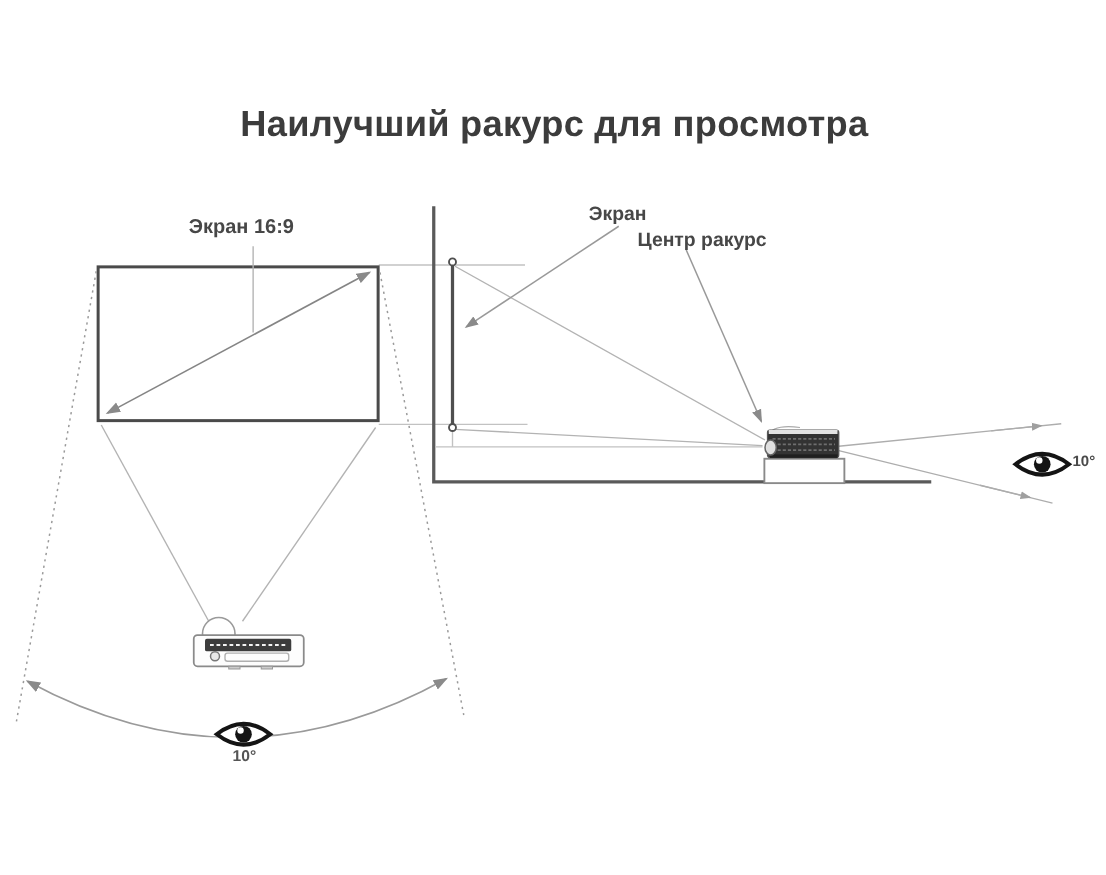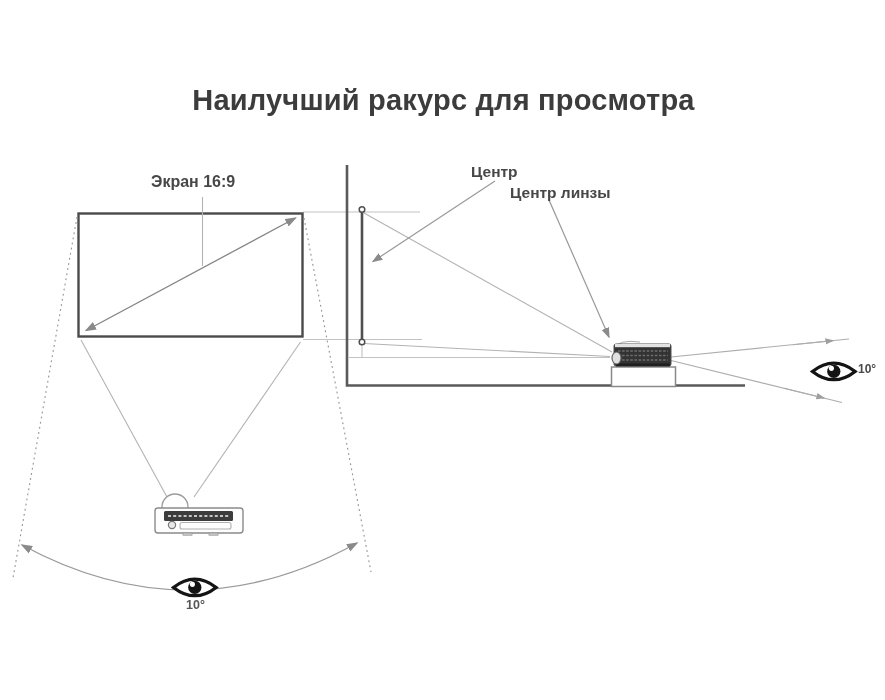--- a/index.html
+++ b/index.html
@@ -105,17 +105,17 @@
         <rect x="6" y="26.5" width="54" height="2.8" fill="#1f1f1f"></rect>
         <ellipse cx="6.5" cy="21" rx="4.5" ry="6" fill="#e0e0e0" stroke="#666666" stroke-width="1.2"></ellipse>
       </g>
 
       <use href="#eye-shape" transform="translate(811,360) scale(0.95)"></use>
     </g>
   </svg>
 
   <div class="lbl lbl-screen169">Экран 16:9</div>
   <div class="lbl lbl-angle-front">10°</div>
-  <div class="lbl lbl-screen-side">Центр</div>
-  <div class="lbl lbl-lens-center">Центр линзы</div>
+  <div class="lbl lbl-screen-side">Экран</div>
+  <div class="lbl lbl-lens-center">Центр ракурс</div>
   <div class="lbl lbl-angle-side">10°</div>
 
 </div>
 
 </body></html>

